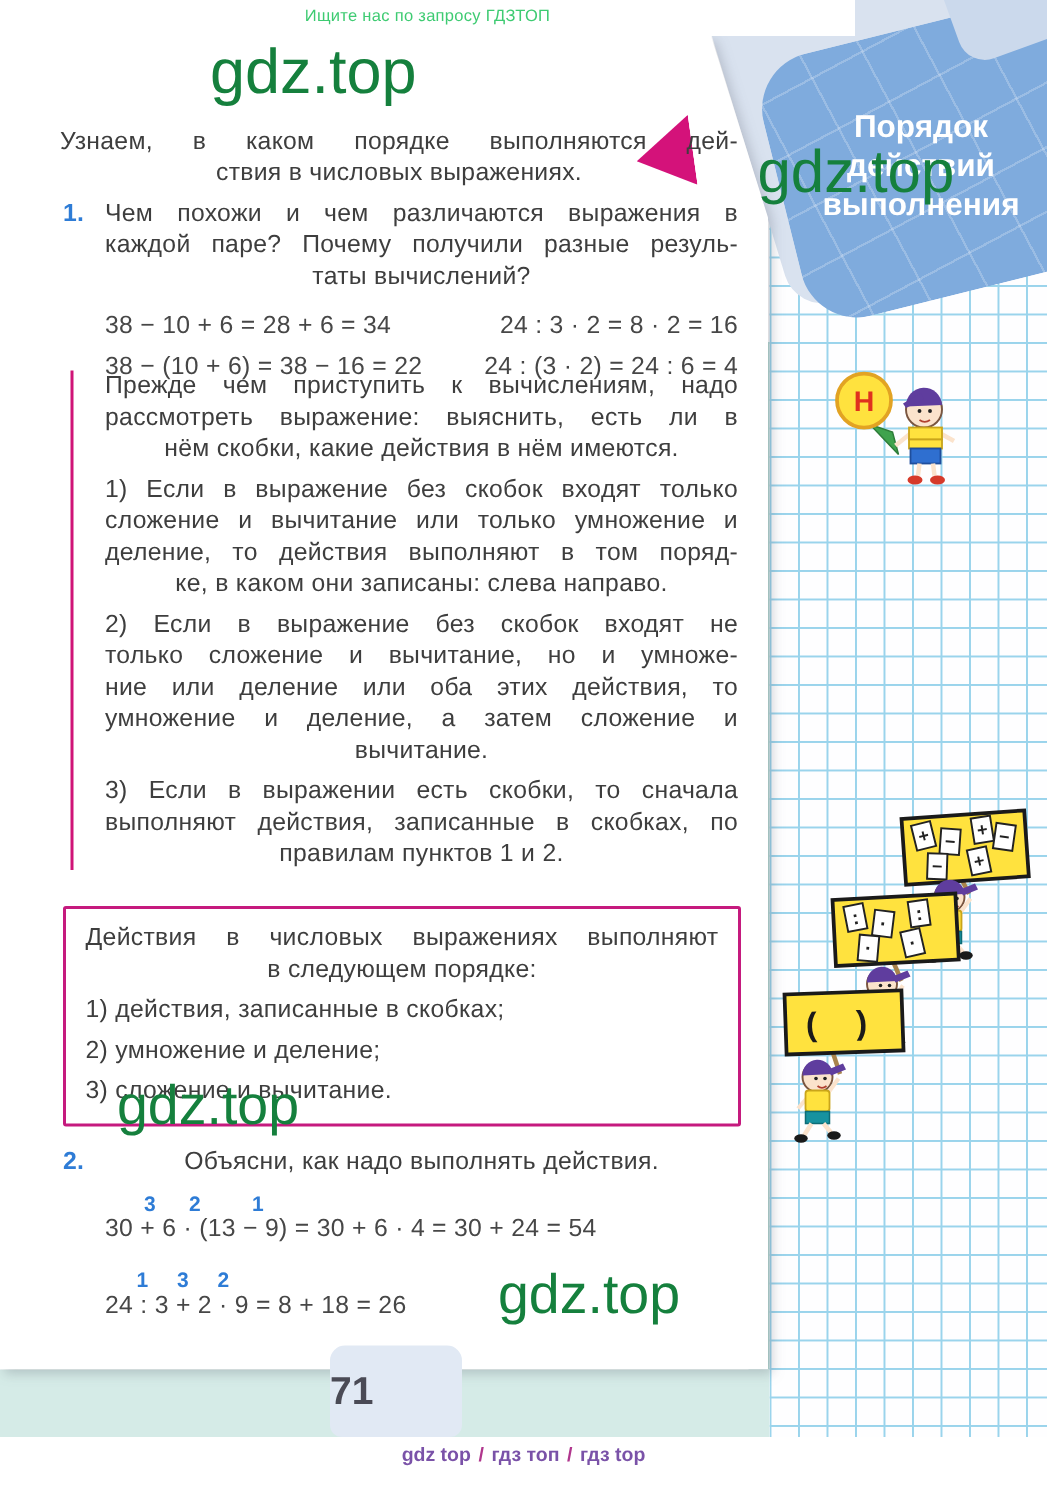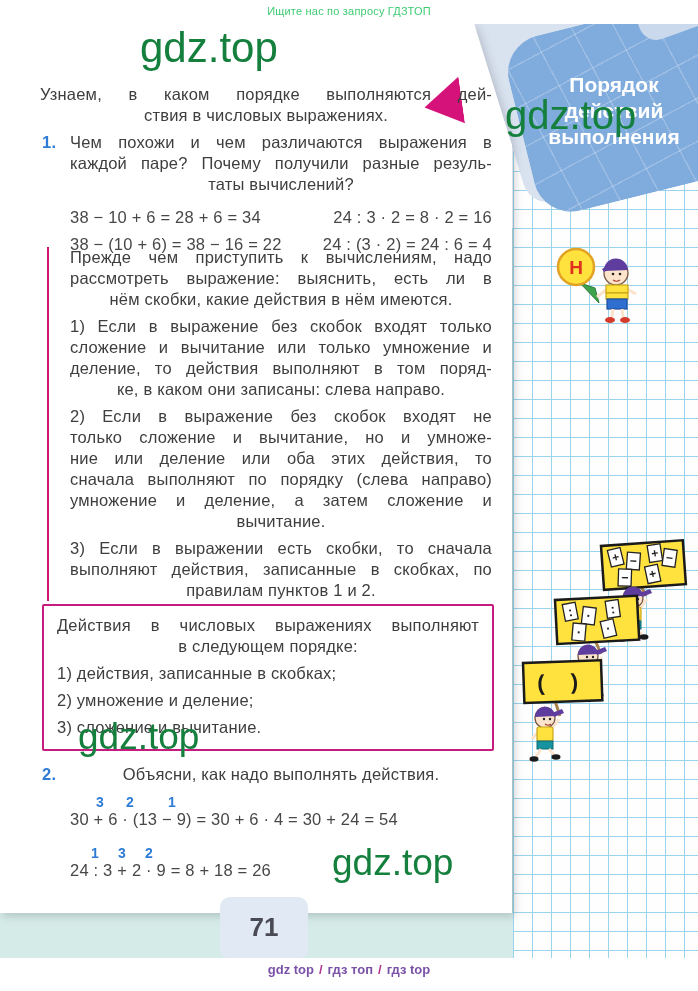--- a/index.html
+++ b/index.html
@@ -27,21 +27,21 @@
     border-radius:18px;transform:rotate(-20deg);transform-origin:0 0;z-index:5;}
   .banner-title{position:absolute;left:536px;top:72px;width:156px;z-index:5;text-align:center;
     color:#fff;font-size:21px;font-weight:bold;line-height:26px;}
 
   
   .page-wrap{position:absolute;left:0;top:24px;width:512px;height:889px;z-index:6;
     filter:drop-shadow(3px 3px 4px rgba(70,75,90,.25));}
   .page{width:100%;height:100%;background:#fff;
     clip-path:polygon(0 0,474px 0,512px 121px,512px 100%,0 100%);}
 
-  .header-bar{position:absolute;left:0;top:0;width:698px;height:24px;background:#fff;z-index:7;
+  .header-bar{position:absolute;left:0;top:0;width:570px;height:24px;background:#fff;z-index:7;
     text-align:center;}
   .promo{display:inline-block;margin-top:5px;font-size:11px;color:#3ecb72;letter-spacing:.2px;}
 
   
   .content{position:absolute;left:40px;top:0;width:452px;z-index:8;color:#3e3e3e;
     font-size:16.5px;line-height:21px;letter-spacing:.2px;}
   .jline{text-align:justify;text-align-last:justify;}
   .jlast{text-align:center;}
   .intro{position:absolute;top:84px;left:0;width:452px;}
   .tri{position:absolute;left:424px;top:79px;width:38px;height:47px;background:#d4127a;z-index:8;
@@ -73,21 +73,21 @@
 
   
   .wm{position:absolute;z-index:9;color:#15803d;font-weight:400;white-space:nowrap;}
   .wm1{left:140px;top:24px;font-size:42px;}
   .wm2{left:505px;top:93px;font-size:40px;}
   .wm3{left:78px;top:716px;font-size:37px;}
   .wm4{left:332px;top:842px;font-size:37px;}
 
   
   .pagenum{position:absolute;left:220px;top:897px;width:88px;height:61px;z-index:9;background:#e1e9f4;
-    border-radius:10px 10px 8px 8px;display:flex;align-items:center;justify-content:center;
+    border-radius:10px 10px 8px 8px;display:flex;align-items:center;justify-content:flex-start;
     font-size:26px;font-weight:bold;color:#4a4a55;}
   .footer{position:absolute;left:0;top:962px;width:698px;z-index:9;text-align:center;
     font-size:13px;color:#7a52a8;font-weight:bold;}
   .footer a{color:#7a52a8;text-decoration:none;cursor:pointer;}
   .footer .sep{color:#b0368d;padding:0 5px;}
 
   .chars{position:absolute;z-index:8;}
 </style>
 </head>
 <body>
@@ -152,21 +152,20 @@
       <p>
         <span class="jline" style="display:block">1) Если в выражение без скобок входят только</span>
         <span class="jline" style="display:block">сложение и вычитание или только умножение и</span>
         <span class="jline" style="display:block">деление, то действия выполняют в том поряд-</span>
         <span class="jlast" style="display:block">ке, в каком они записаны: слева направо.</span>
       </p>
       <p>
         <span class="jline" style="display:block">2) Если в выражение без скобок входят не</span>
         <span class="jline" style="display:block">только сложение и вычитание, но и умноже-</span>
         <span class="jline" style="display:block">ние или деление или оба этих действия, то</span>
-        <span class="jline" style="display:block">сначала выполняют по порядку (слева направо)</span>
         <span class="jline" style="display:block">умножение и деление, а затем сложение и</span>
         <span class="jlast" style="display:block">вычитание.</span>
       </p>
       <p>
         <span class="jline" style="display:block">3) Если в выражении есть скобки, то сначала</span>
         <span class="jline" style="display:block">выполняют действия, записанные в скобках, по</span>
         <span class="jlast" style="display:block">правилам пунктов 1 и 2.</span>
       </p>
     </div>
 

